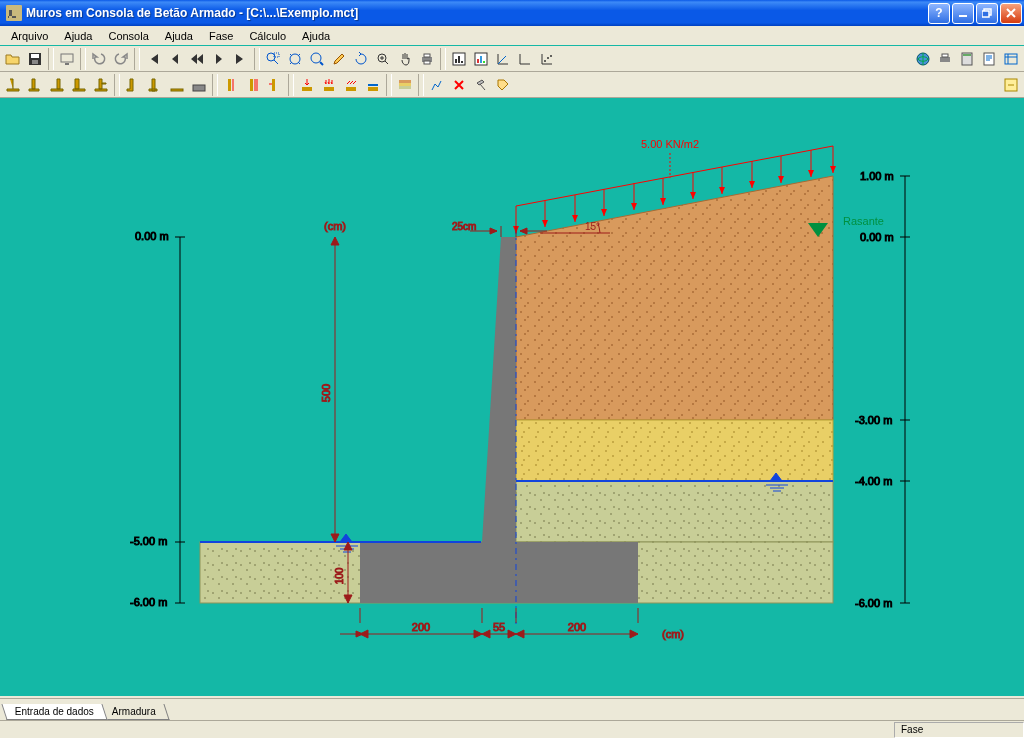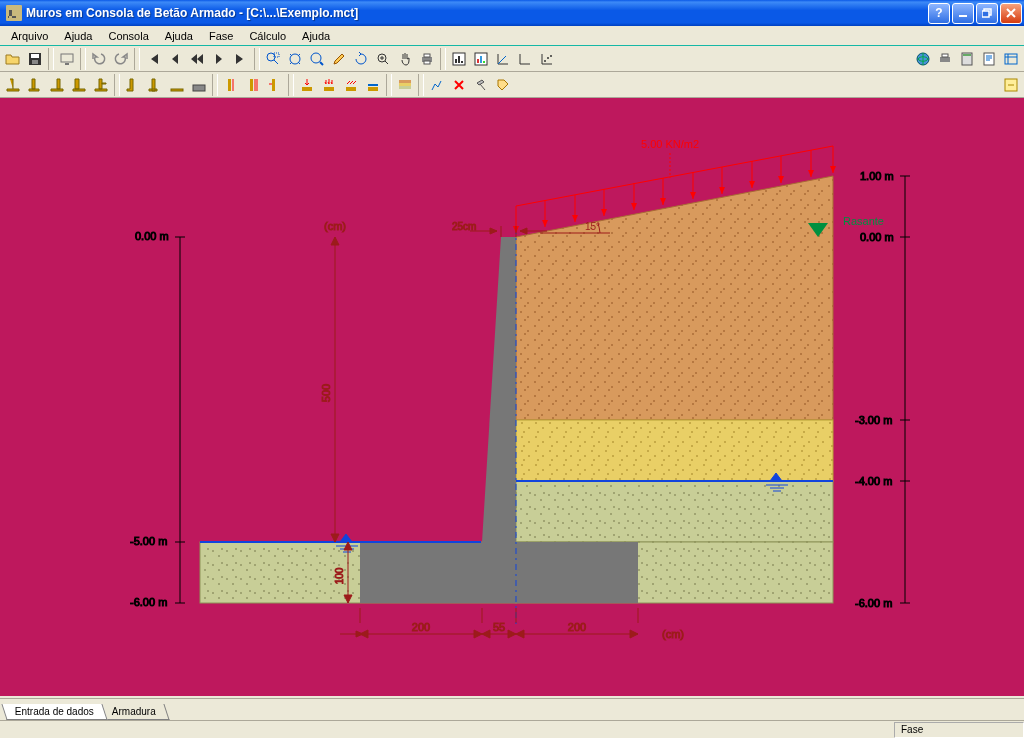--- a/index.html
+++ b/index.html
@@ -21,21 +21,21 @@
 .menubar { height:20px; background:#ece9d8; border-bottom:1px solid #14b8a6; display:flex; align-items:center; padding:0 4px; gap:2px; }
 .menubar .mi { padding:1px 7px; cursor:default; }
 
 
 .toolrow { height:26px; background:#ece9d8; border-bottom:1px solid #aca899; display:flex; align-items:center; padding:0 2px; }
 .tbtn { width:22px; height:22px; border:1px solid transparent; display:flex; align-items:center; justify-content:center; margin:0 0px; }
 .tsep { width:6px; height:22px; border-left:1px solid #aca899; border-right:1px solid #fff; margin:0 2px; }
 .flex1 { flex:1; }
 
 
-.canvas { position:absolute; left:0; top:98px; width:1024px; height:598px; background:#be185d;text-decoration:underline; }
+.canvas { position:absolute; left:0; top:98px; width:1024px; height:598px; background:#14b8a6;text-decoration:underline; }
 .svgwrap { width:100%; height:100%; }
 
 
 .tabstrip { position:absolute; left:0; bottom:18px; width:1024px; height:22px; background:#ece9d8; border-top:1px solid #aca899; display:flex; align-items:flex-end; padding:0 4px; }
 .tab { font-size:10px; padding:2px 10px 2px 10px; border:1px solid #808080; border-top:none; background:#ece9d8; position:relative; transform:skewX(18deg); margin-right:-4px; }
 .tab span { display:inline-block; transform:skewX(-18deg); }
 .tab.active { background:#fff; z-index:2; }
 
 
 .statusbar { position:absolute; left:0; bottom:0; width:1024px; height:18px; background:#ece9d8; border-top:1px solid #aca899; display:flex; align-items:center; font-size:10px; }

